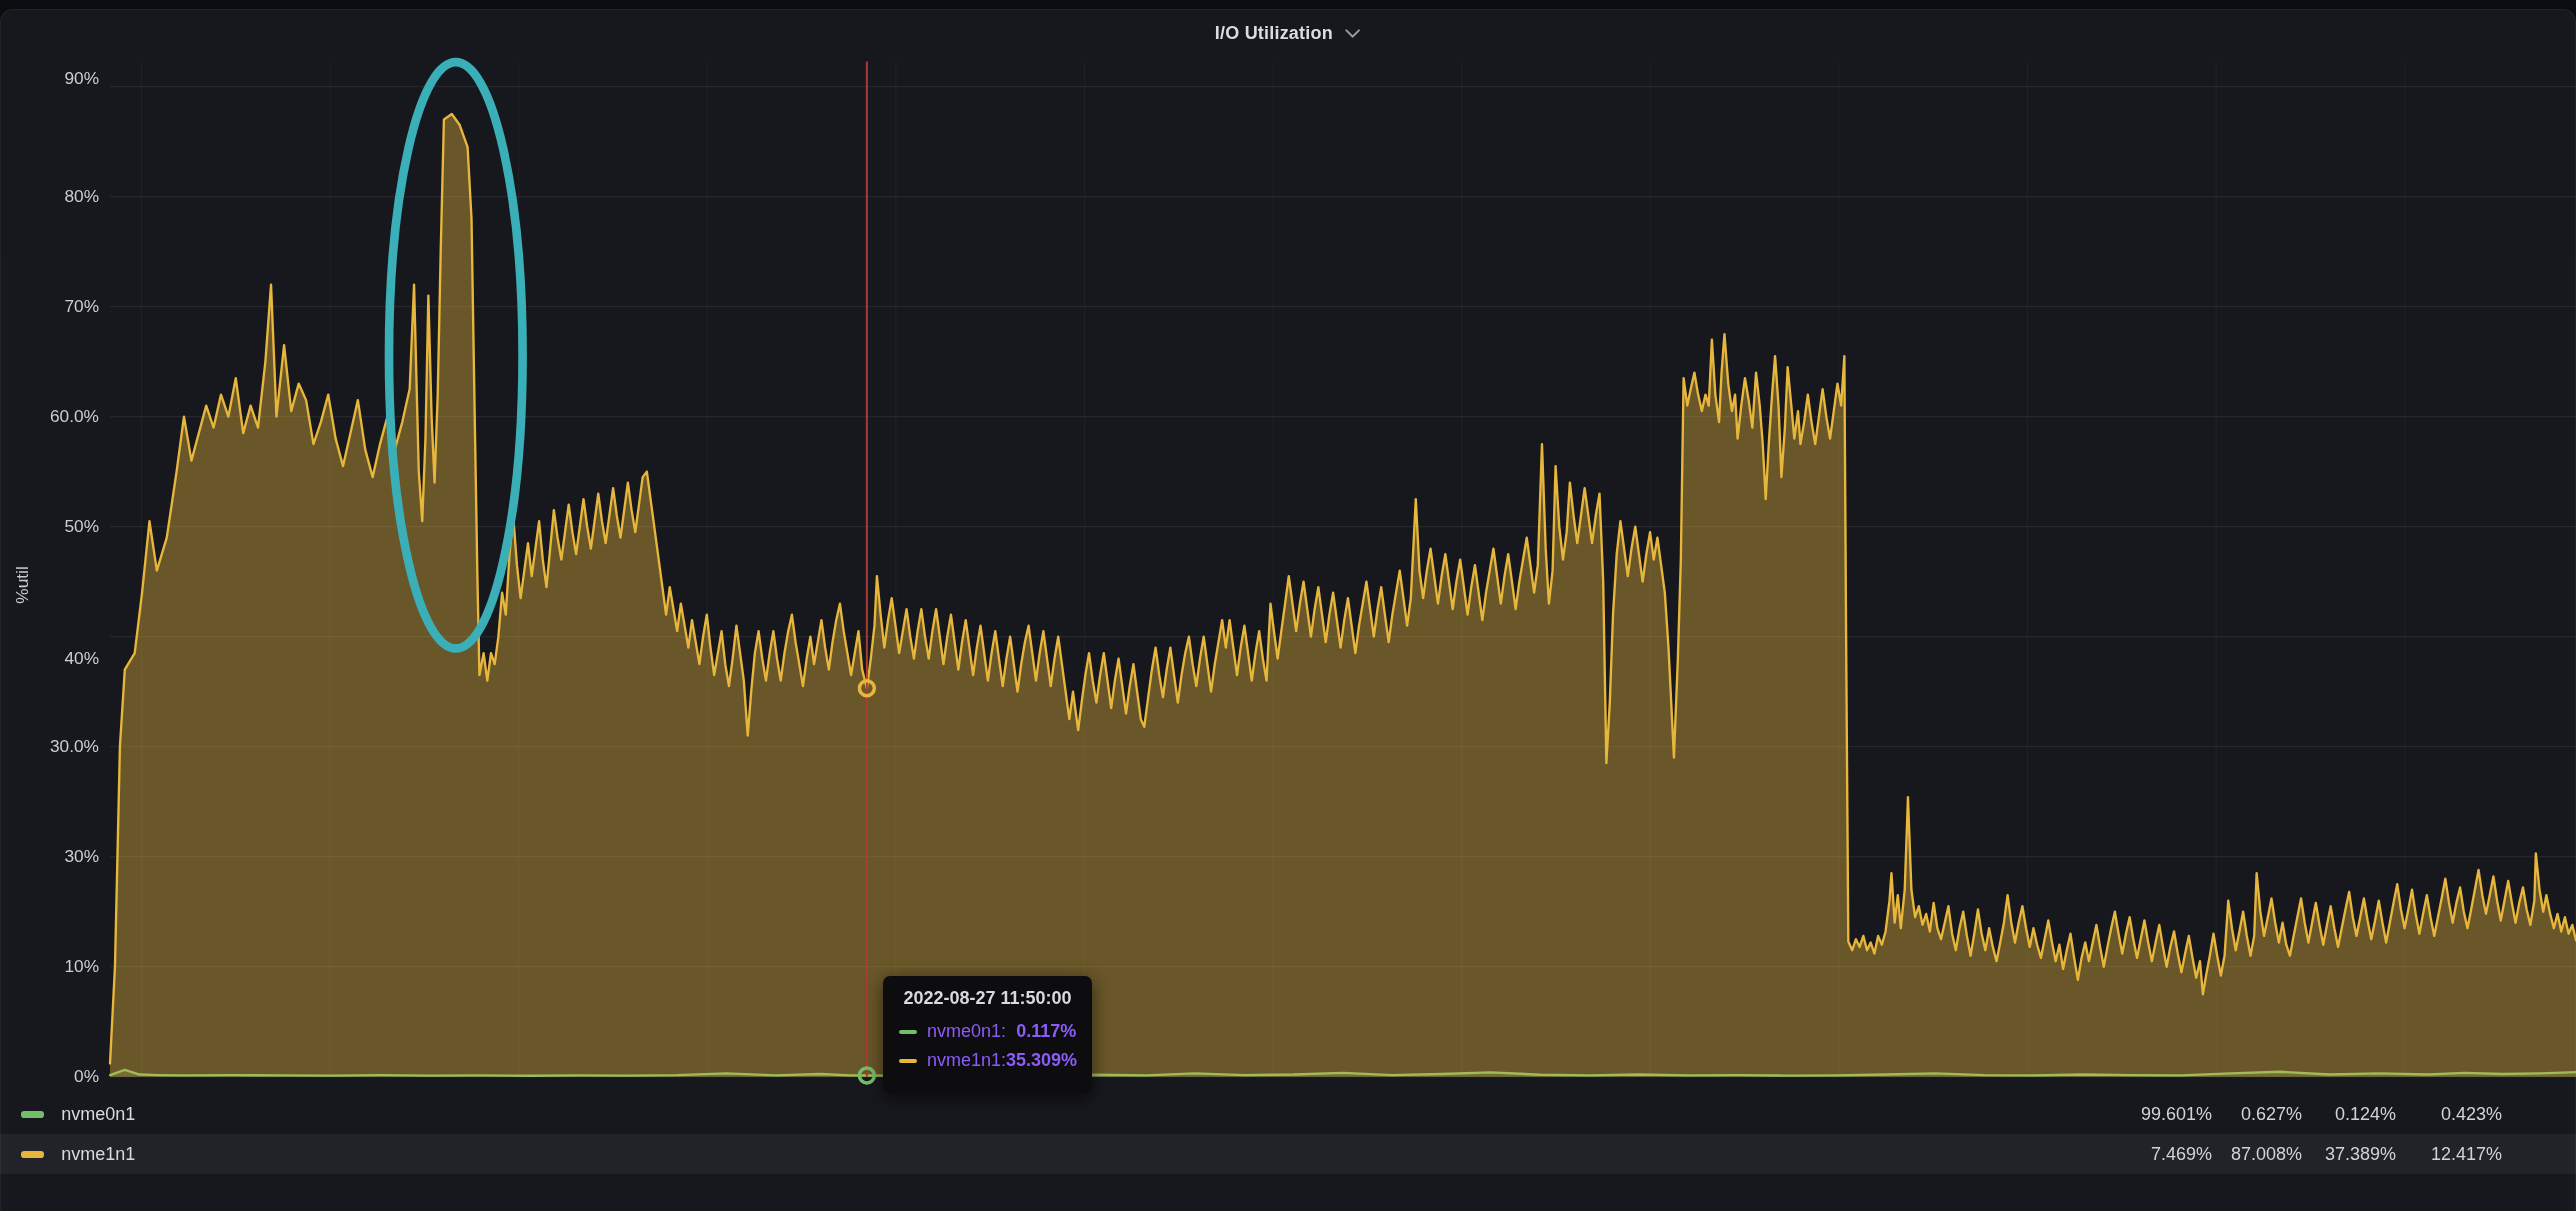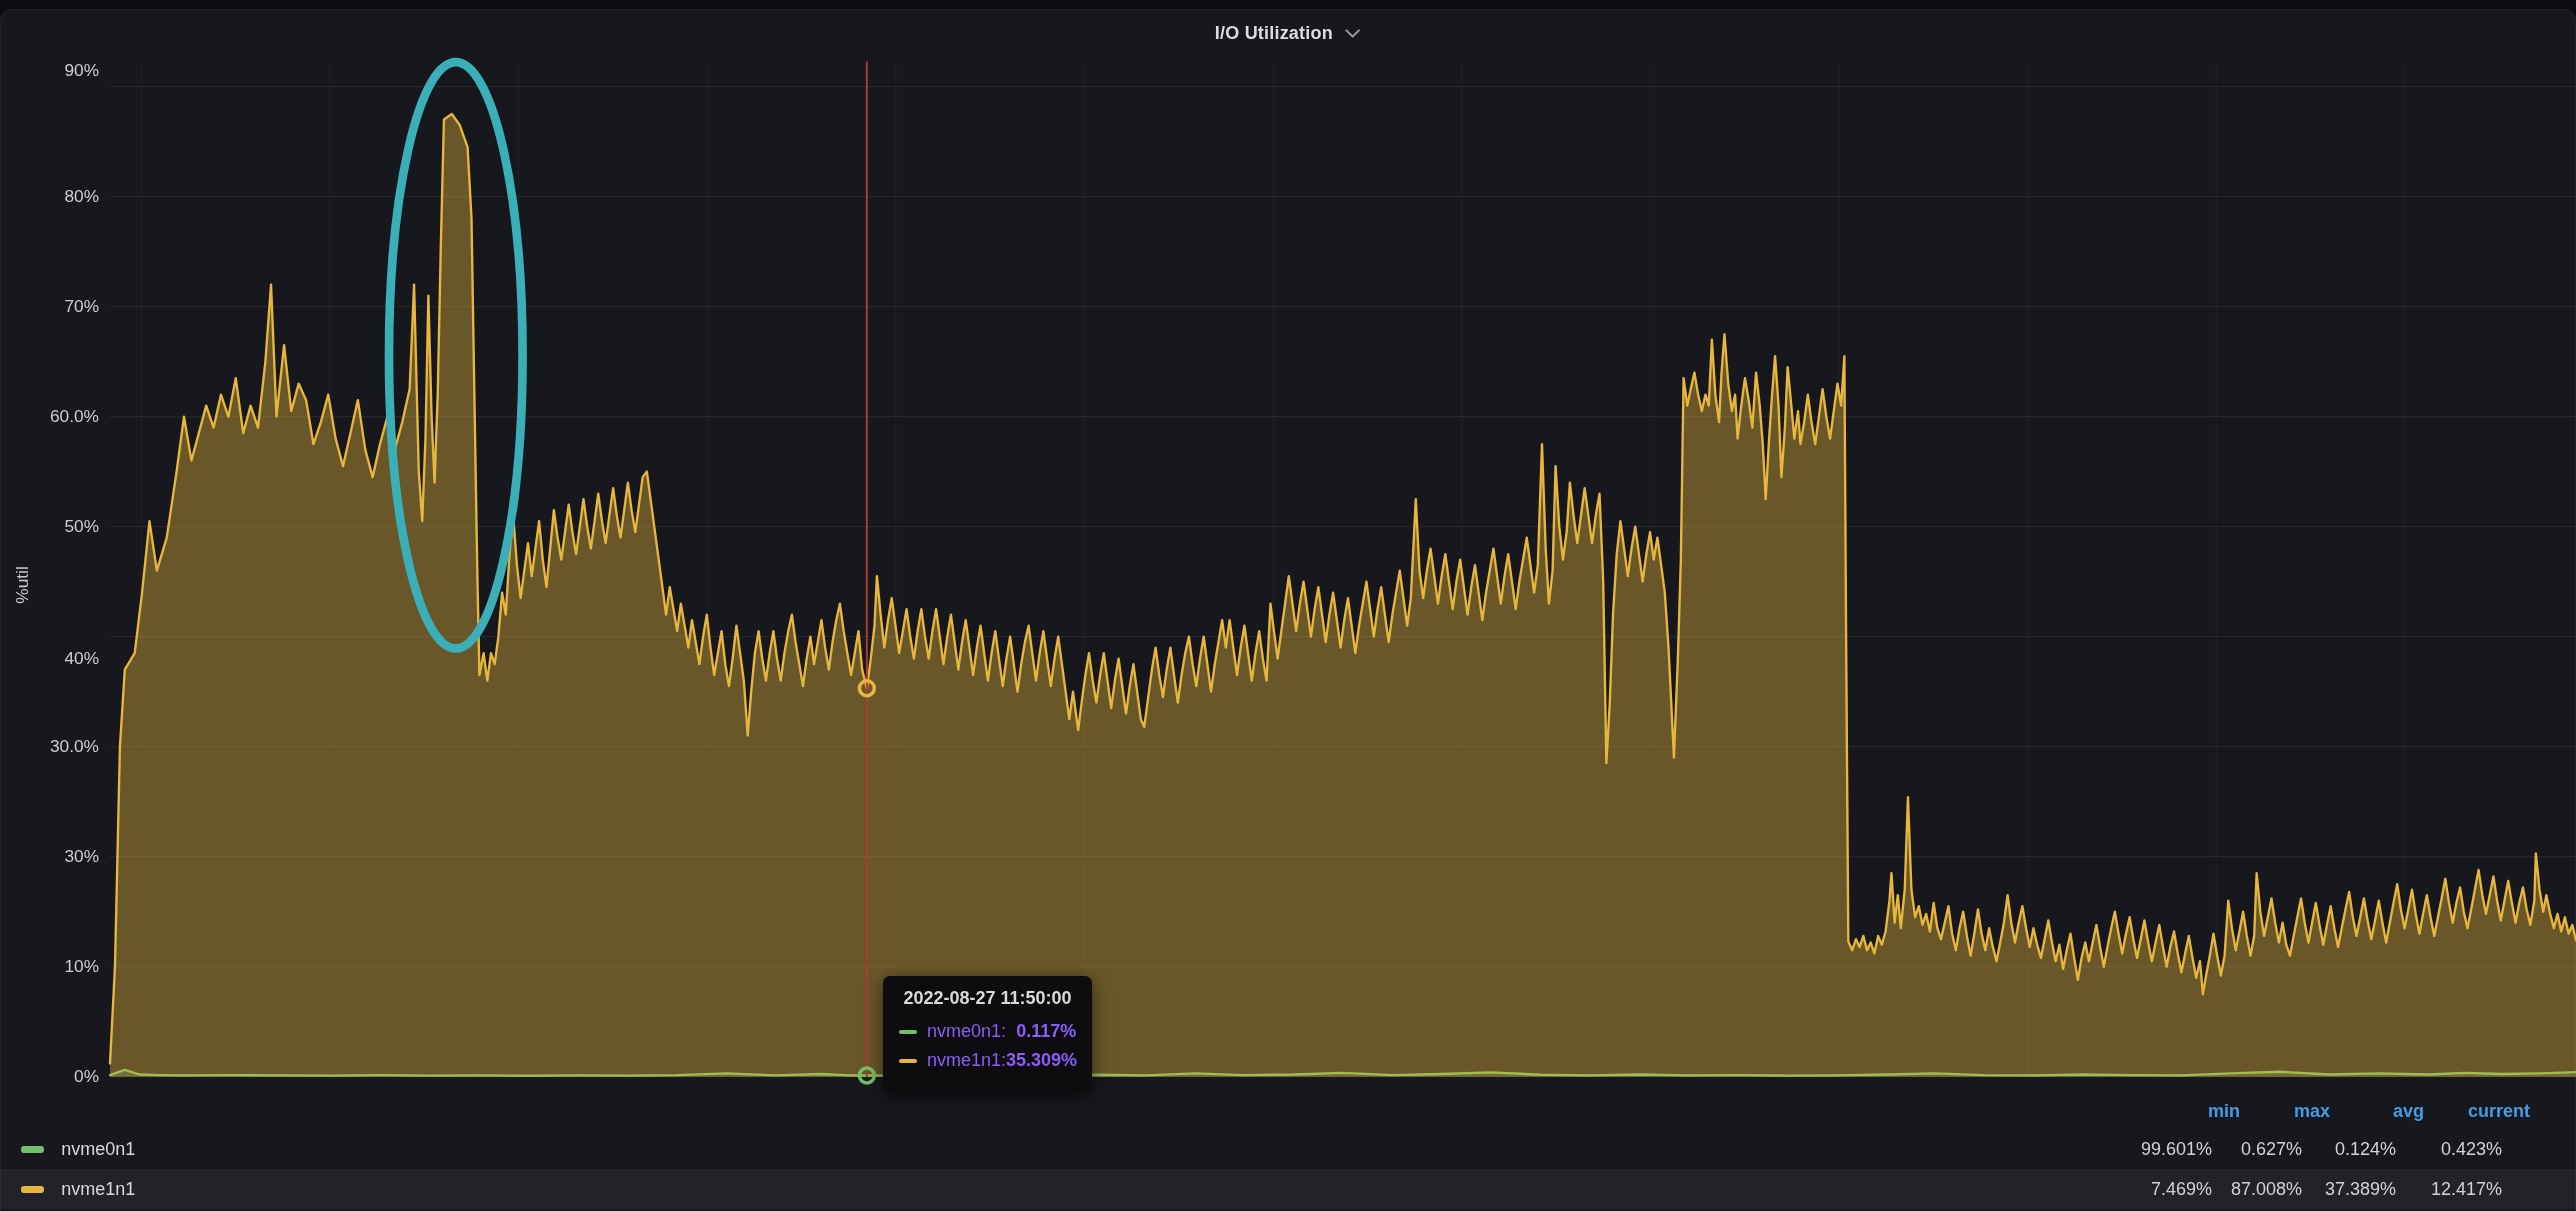--- a/index.html
+++ b/index.html
@@ -82,46 +82,39 @@
 <div id="ytick-labels">
     <span class="ytick" style="top: 1066px;">0%</span>
     <span class="ytick" style="top: 956px;">10%</span>
     <span class="ytick" style="top: 846px;">30%</span>
     <span class="ytick" style="top: 736px;">30.0%</span>
     <span class="ytick" style="top: 648px;">40%</span>
     <span class="ytick" style="top: 516px;">50%</span>
     <span class="ytick" style="top: 406px;">60.0%</span>
     <span class="ytick" style="top: 296px;">70%</span>
     <span class="ytick" style="top: 186px;">80%</span>
-    <span class="ytick" style="top: 60px;">90%</span>
+    <span class="ytick" style="top: 68px;">90%</span>
   </div>
 <div class="ylabel">%util</div>
 
 <div class="tooltip">
   <div class="tt-title">2022-08-27 11:50:00</div>
   <div class="tt-row">
     <span class="tt-dash" style="background:#73BF69"></span>
     <span class="tt-name">nvme0n1:</span>
     <span class="tt-val">0.117%</span>
   </div>
   <div class="tt-row">
     <span class="tt-dash" style="background:#E7B63C"></span>
     <span class="tt-name">nvme1n1:</span>
     <span class="tt-val">35.309%</span>
   </div>
 </div>
 
 <div class="legend">
-  <div class="legend-header">
-    <span class="spacer"></span>
-    <span class="lcell c-min">min</span>
-    <span class="lcell c-max">max</span>
-    <span class="lcell c-avg">avg</span>
-    <span class="lcell c-current">current</span>
-  </div>
   <div class="legend-row">
     <span class="swatch" style="background:#73BF69"></span>
     <span class="series-name">nvme0n1</span>
     <span class="spacer"></span>
     <span class="lval c-min">99.601%</span>
     <span class="lval c-max">0.627%</span>
     <span class="lval c-avg">0.124%</span>
     <span class="lval c-current">0.423%</span>
   </div>
   <div class="legend-row hl">

